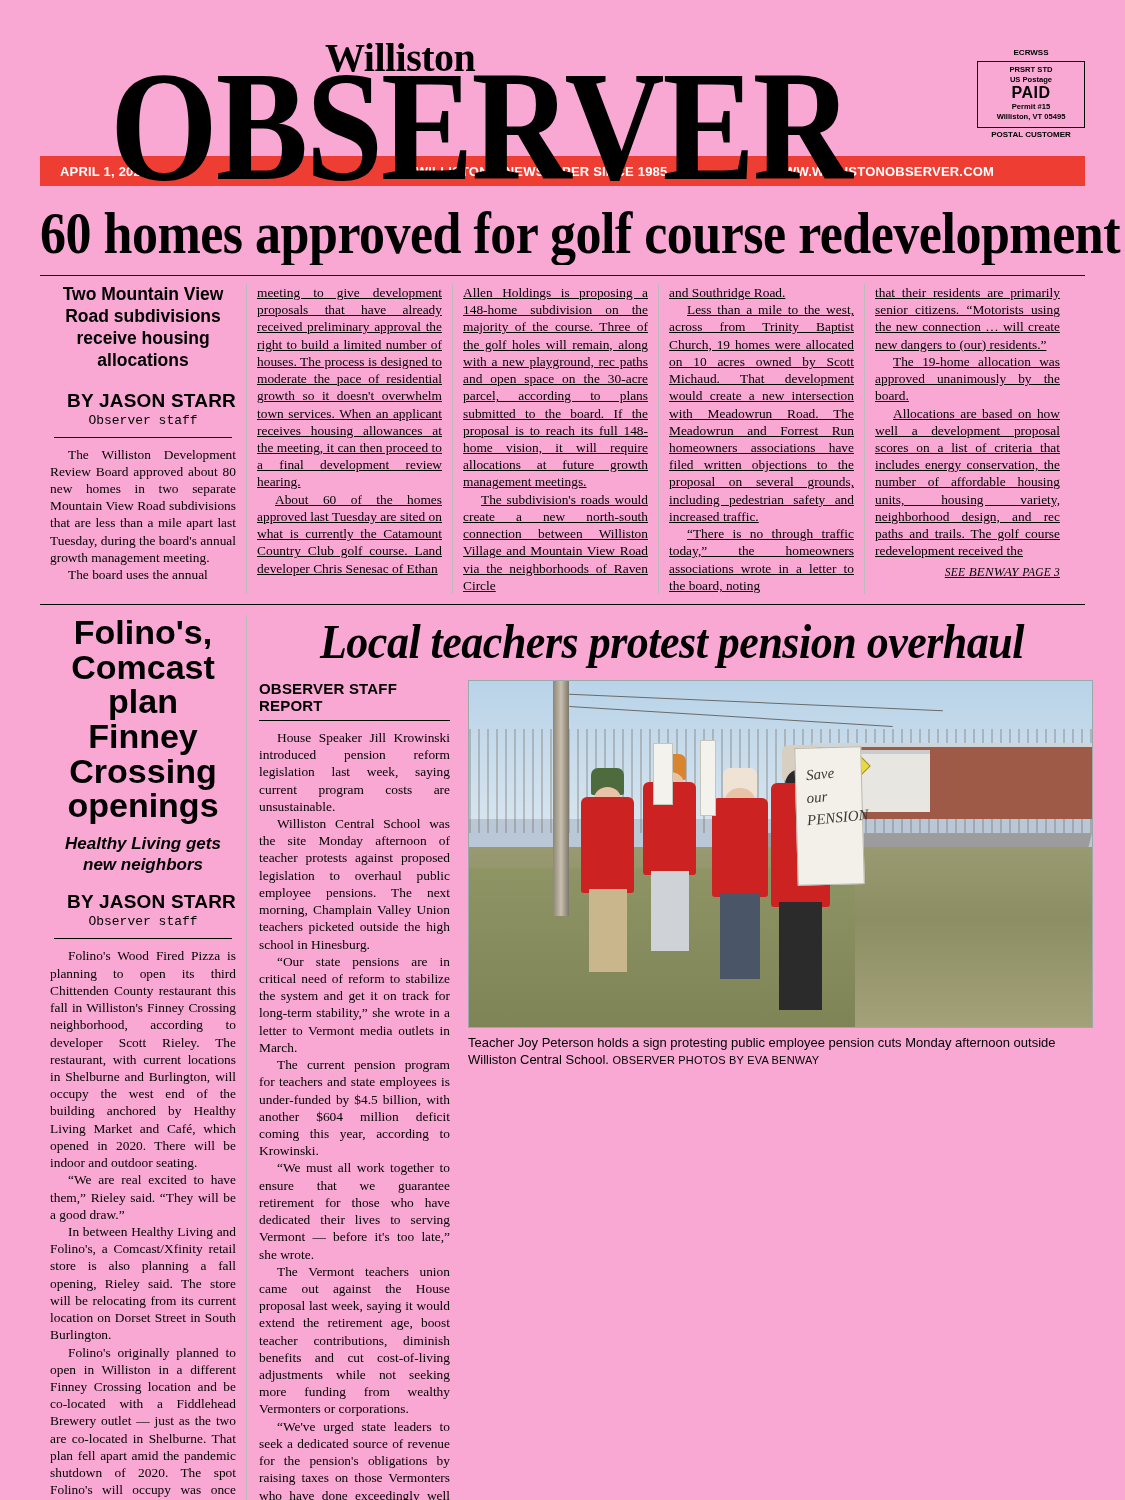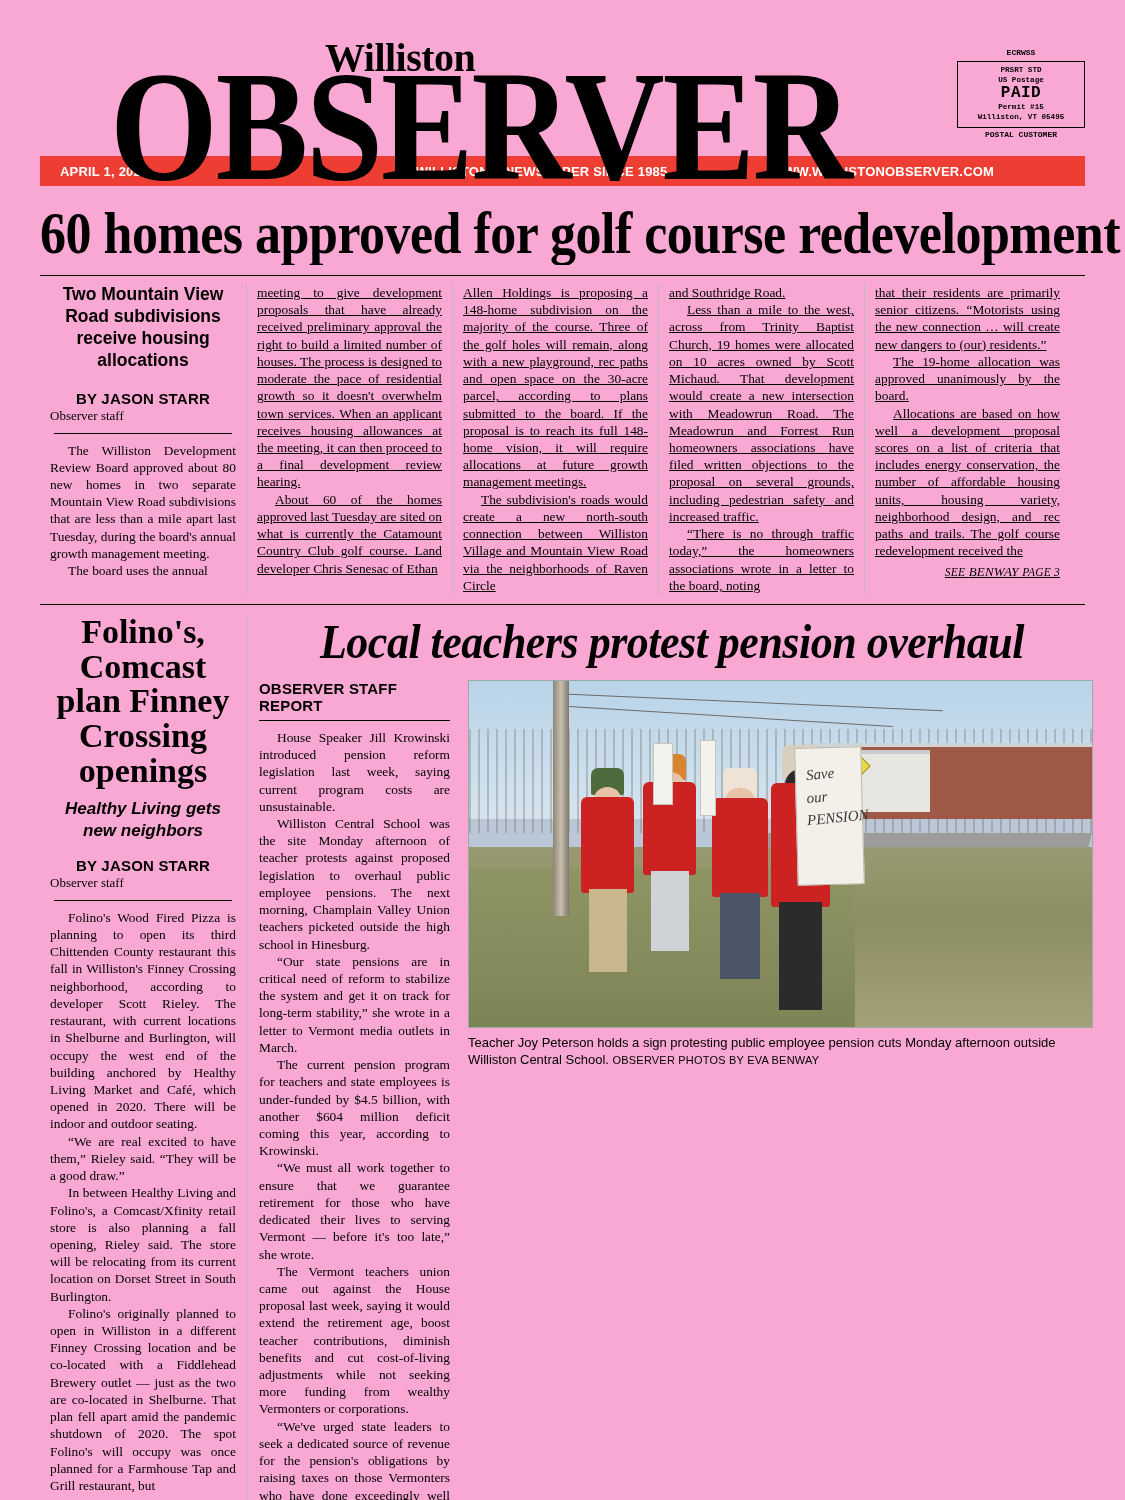--- a/index.html
+++ b/index.html
@@ -41,23 +41,23 @@
     font-weight: bold;
     font-size: 132px;
     letter-spacing: -2px;
     display: block;
     transform: scaleY(1.18) scaleX(1.05);
     transform-origin: left top;
   }
   .indicia {
     position: absolute;
     right: 0px; top: 48px;
-    width: 128px;
-    text-align: center;
-    font-family: Liberation Mono, monospace;
+    width: 108px;
+    text-align: center;
+    font-family: Liberation Sans, sans-serif;
     font-weight: bold;
     font-size: 8px;
     line-height: 1.35;
   }
   .indicia-box {
     border: 1.5px solid #000;
     padding: 3px 2px 4px 2px;
     margin: 2px 0;
   }
   .indicia .paid { font-size: 16px; line-height: 1.05; letter-spacing: 0.5px; }
@@ -107,28 +107,28 @@
     font-family: "Liberation Sans", sans-serif;
     font-weight: bold;
     font-size: 17.5px;
     line-height: 1.25;
     text-align: center;
     margin-bottom: 18px;
   }
   .byline {
     font-family: "Liberation Sans", sans-serif;
     font-weight: bold;
-    font-size: 15px;
-    text-align: center;
+    font-size: 19px;
+    text-align: right;
     letter-spacing: 0.2px;
   }
   .byline-sub {
-    font-family: Liberation Serif, serif;
+    font-family: Liberation Mono, monospace;
     font-size: 13px;
-    text-align: left;
+    text-align: center;
     margin-top: 1px;
   }
   .byline-rule { border-top: 1px solid #000; margin: 9px 4px 8px 4px; }
 
   p.body {
     font-family: "Liberation Serif", serif;
     font-size: 13.4px;
     line-height: 1.285;
     text-align: justify;
     text-indent: 18px;
@@ -146,21 +146,21 @@
     letter-spacing: 0.2px;
   }
   .jump .sc { font-variant: small-caps; font-size: 11.5px; }
 
   
   .section2 { display: flex; margin-top: 10px; }
   .left-rail { width: 206px; padding: 0 10px; }
   .right-block { width: 839px; padding-left: 12px; border-left: 1px solid #bbb; }
 
   .rail-headline {
-    font-family: Liberation Serif, serif;
+    font-family: Liberation Sans, sans-serif;
     font-weight: bold;
     font-size: 34px;
     line-height: 1.02;
     text-align: center;
     margin-bottom: 10px;
   }
   .rail-deck {
     font-family: "Liberation Sans", sans-serif;
     font-weight: bold;
     font-size: 17px;

